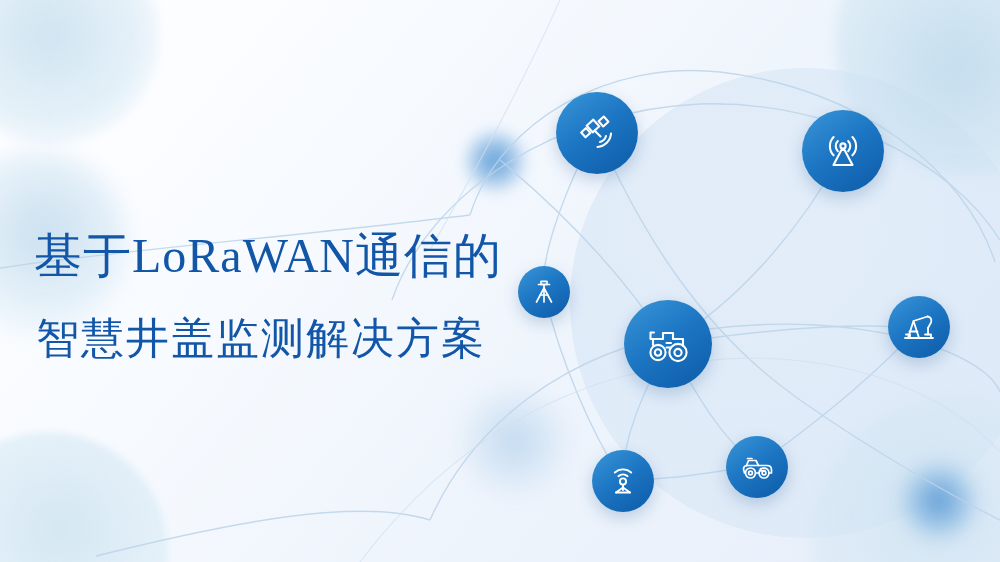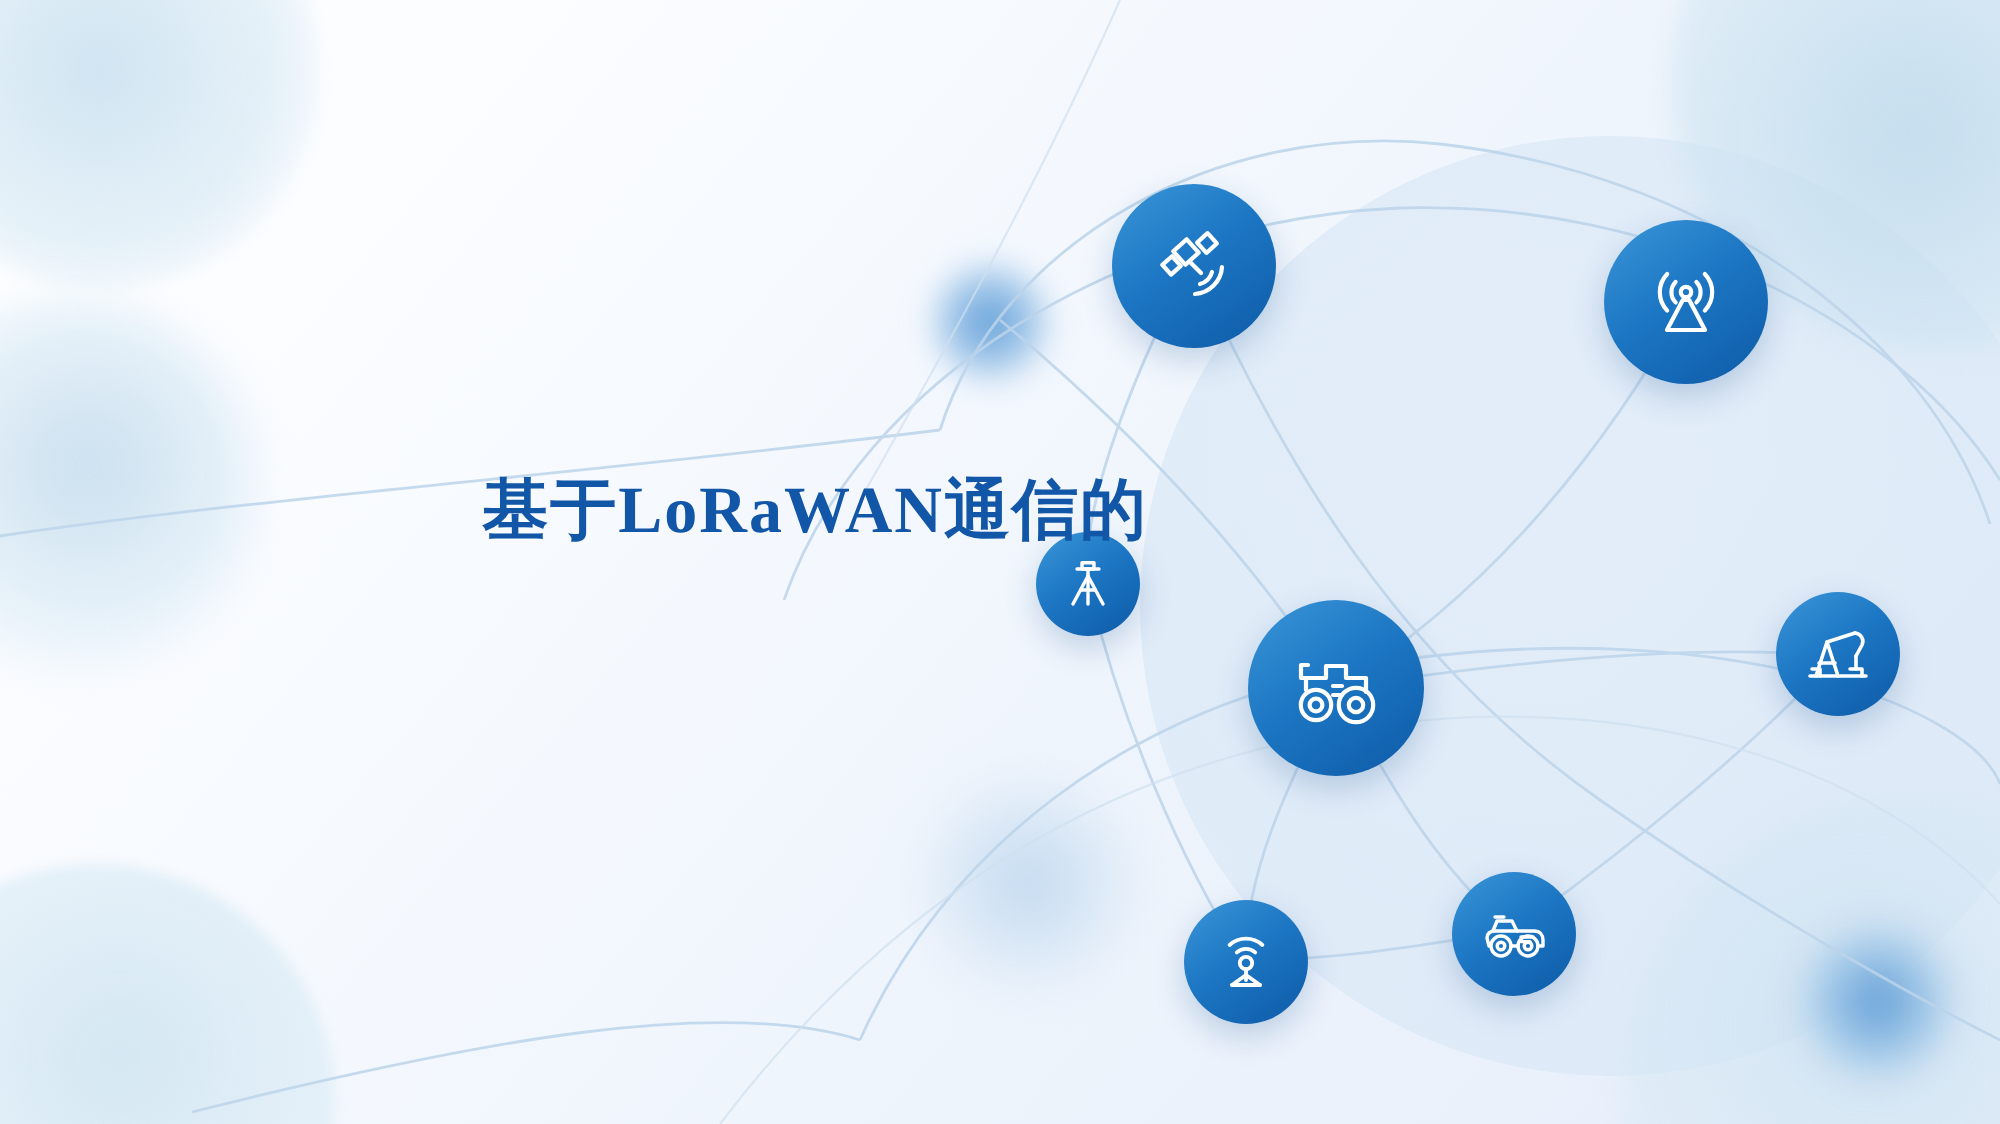--- a/index.html
+++ b/index.html
@@ -84,24 +84,23 @@
   #title-block{
     position:absolute;left:34px;top:228px;width:540px;
   }
   .title-line{
     color:#1256a8;
     white-space:nowrap;
     letter-spacing:1px;
   }
   #title-line-1{
     font-family:"Liberation Serif","DejaVu Serif",serif;
-    font-size:33px;
+    font-size:48px;
     line-height:56px;
-    font-weight:700;
-    text-align:right;
+    font-weight:400;
   }
   #title-line-2{
     font-family:"Liberation Sans","DejaVu Sans",sans-serif;
     font-size:43px;
     line-height:56px;
     font-weight:400;
     margin-top:26px;
     margin-left:2px;
     letter-spacing:2px;
   }
@@ -240,15 +239,16 @@
         <path d="M 8.5 17.5 L 10.5 12.5 L 18 12.5 L 20.5 17.5"></path>
         <path d="M 9.5 10.5 L 14 10.5"></path>
         <path d="M 22.5 20.5 L 28.5 20.5"></path>
         <path d="M 22.5 22.8 L 27 22.8"></path>
       </svg>
     </span>
   </div>
 
   <div id="title-block">
     <div id="title-line-1" class="title-line">基于LoRaWAN通信的</div>
+    <div id="title-line-2" class="title-line">智慧井盖监测解决方案</div>
   </div>
 
 </div>
 
 </body></html>

